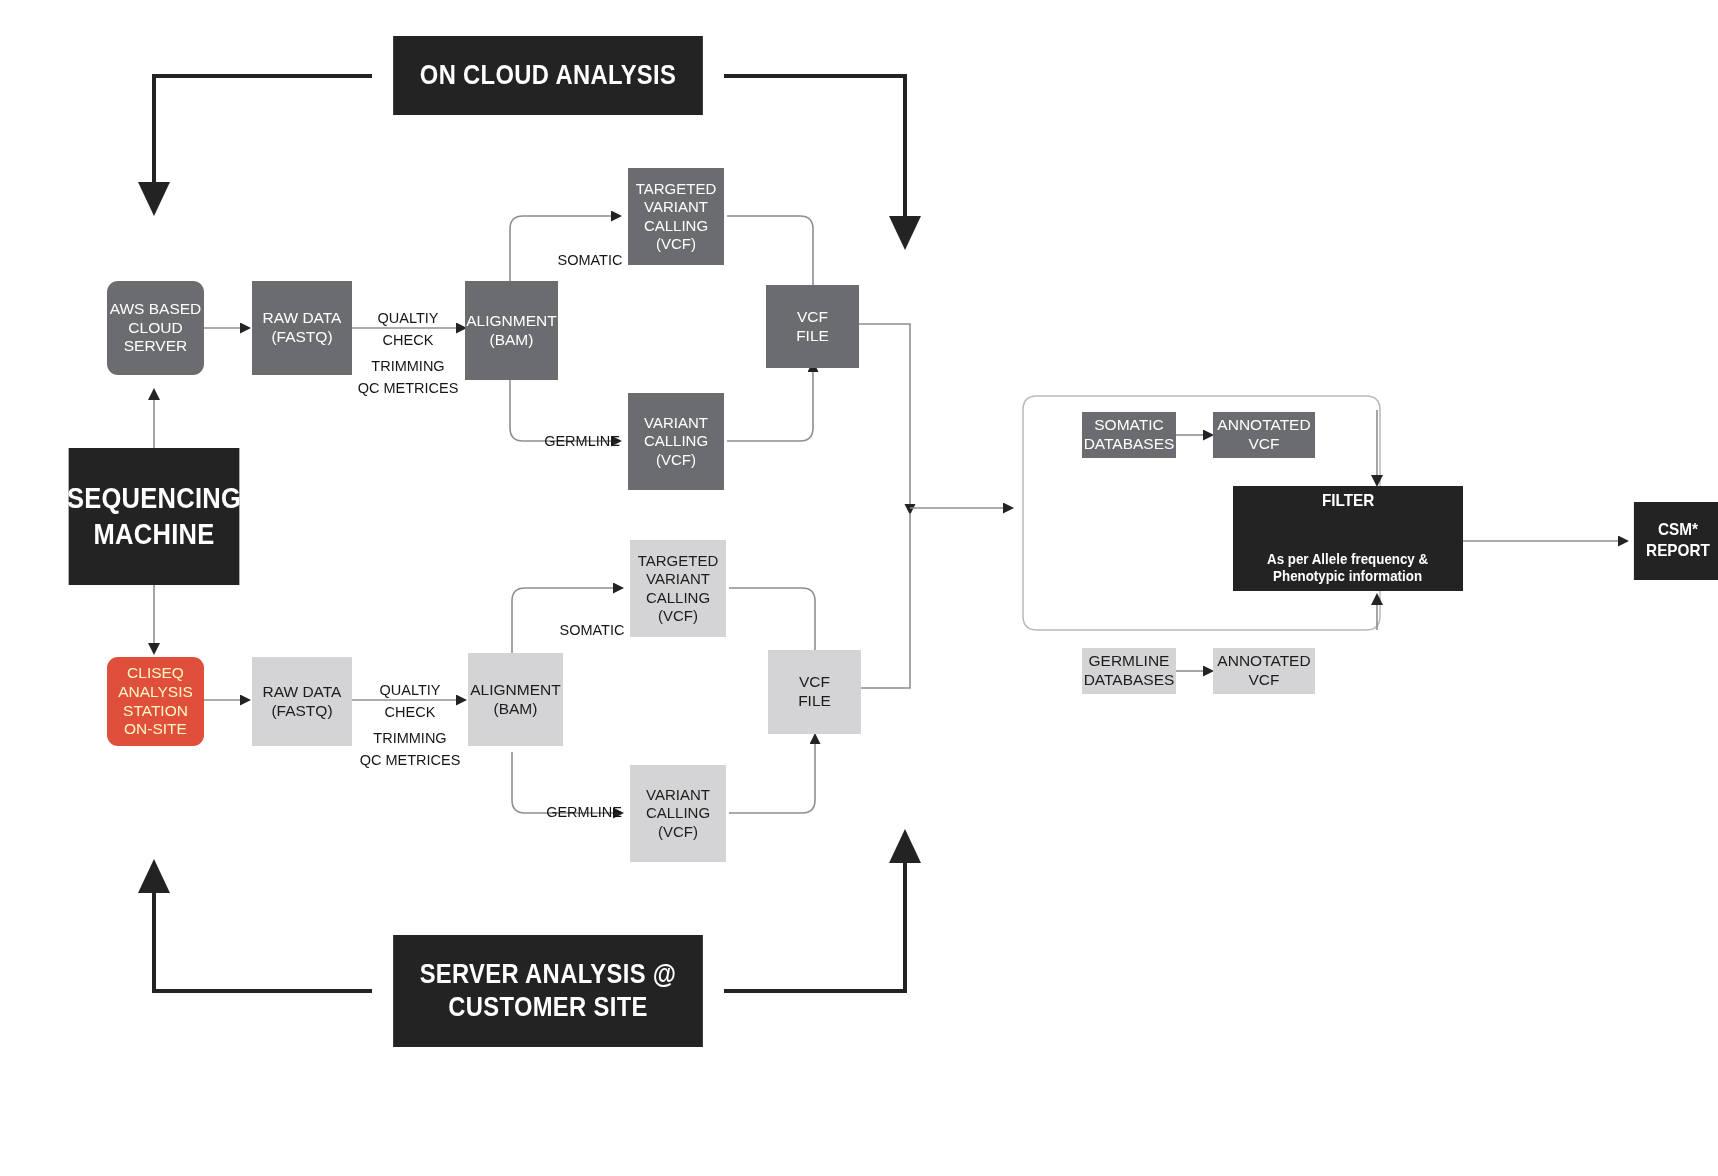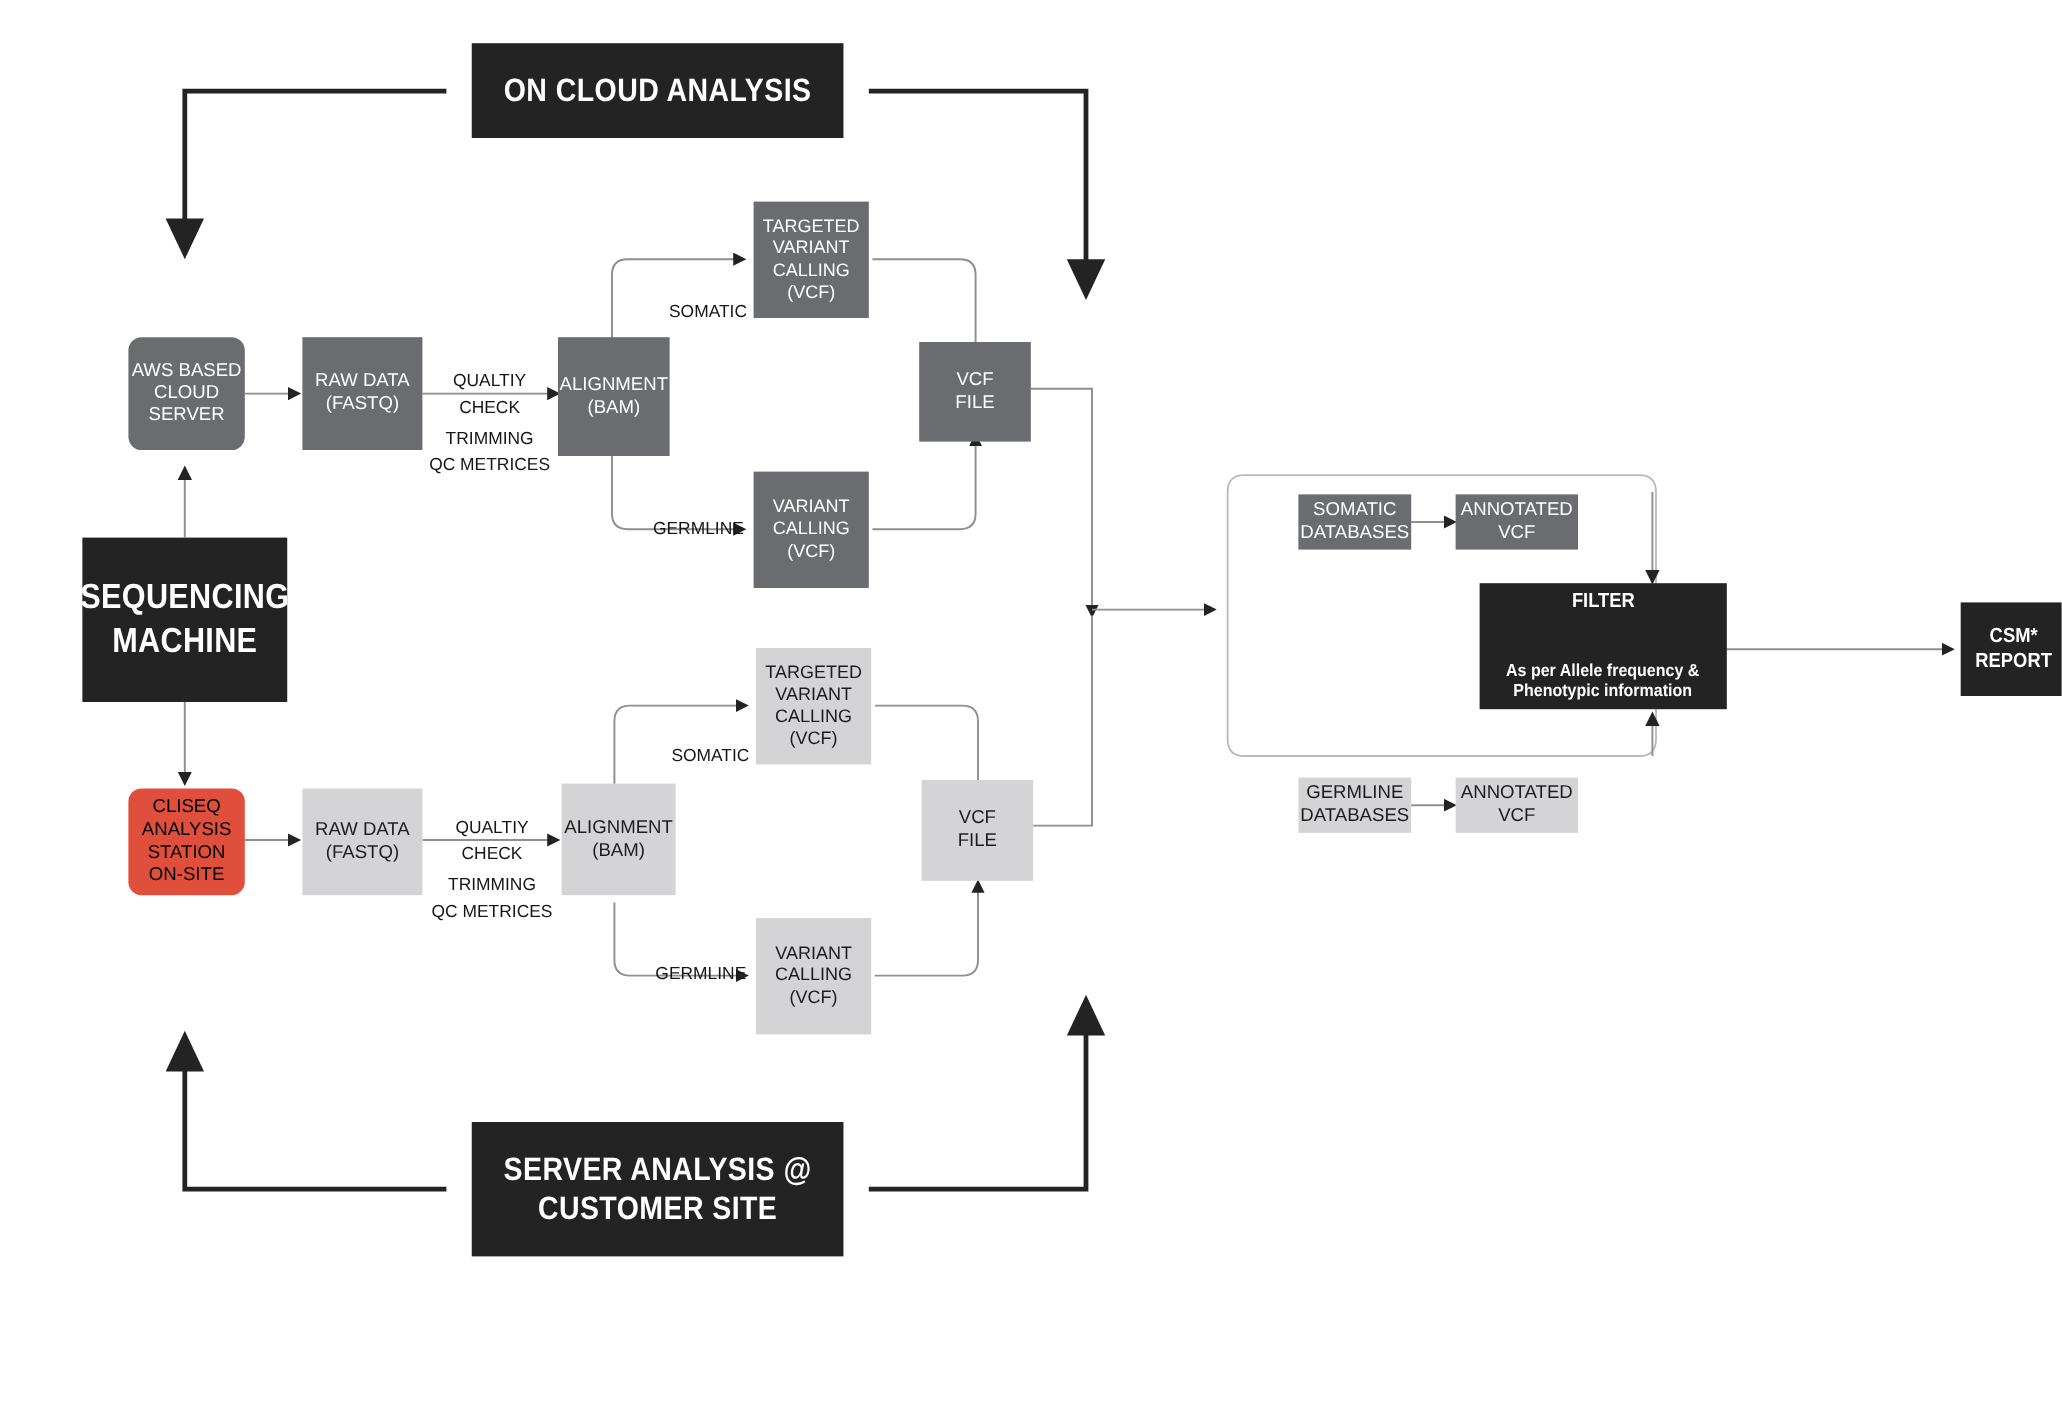--- a/index.html
+++ b/index.html
@@ -10,21 +10,21 @@
 
   .node{position:absolute;box-sizing:border-box;display:flex;
         align-items:center;justify-content:center;text-align:center;
         line-height:1.22;}
   .node span.lbl{display:block;white-space:pre-line;}
 
   
   .dark   {background:#232323;color:#ffffff;}
   .mid    {background:#6b6c70;color:#ffffff;}
   .light  {background:#d4d4d6;color:#1c1c1c;}
-  .red    {background:#e04e3c;color:#000000;}
+  .red    {background:#e04e3c;color:#fef9c3;}
 
   .rounded{border-radius:11px;}
 
   
   .banner{font-weight:bold;font-size:27px;letter-spacing:.4px;
           font-stretch:condensed;transform:scaleX(.88);transform-origin:center;}
   .bigbox{font-weight:bold;font-size:29px;letter-spacing:.3px;
           transform:scaleX(.88);transform-origin:center;}
   .proc  {font-size:15.5px;}
   .procs {font-size:15px;}
@@ -238,21 +238,21 @@
   <div class="node light dbs" style="left:1050px;top:648px;width:94px;height:46px;">
     <span class="lbl">GERMLINE
 DATABASES</span>
   </div>
 
   <div class="node light dbs" style="left:1181px;top:648px;width:102px;height:46px;">
     <span class="lbl">ANNOTATED
 VCF</span>
   </div>
 
-  <div class="node dark" style="left:1201px;top:486px;width:206px;height:105px;flex-direction:column;gap:36px;">
+  <div class="node dark" style="left:1201px;top:486px;width:230px;height:105px;flex-direction:column;gap:36px;">
     <span class="filter-title">FILTER</span>
     <span class="filter-sub lbl">As per Allele frequency &amp;
 Phenotypic information</span>
   </div>
 
   <div class="node dark csm" style="left:1597px;top:502px;width:98px;height:78px;">
     <span class="lbl">CSM*
 REPORT</span>
   </div>
 

